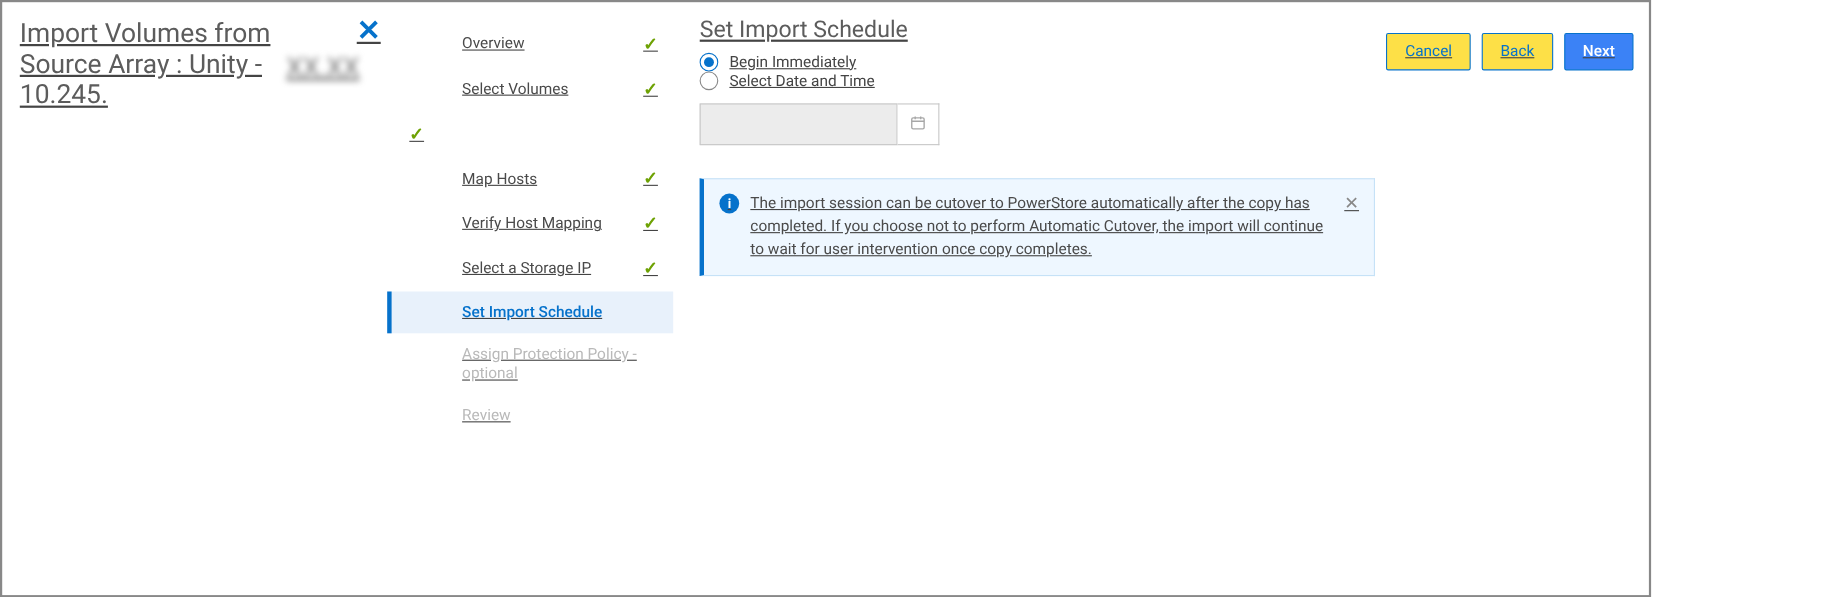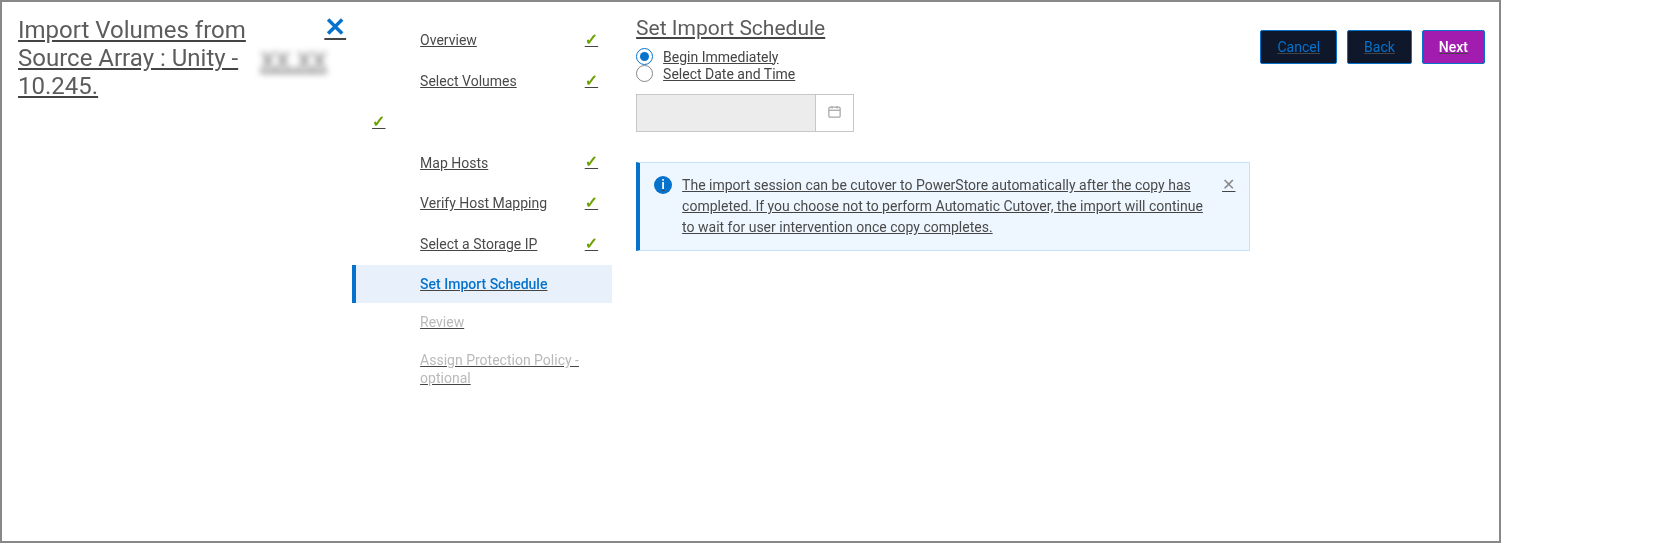--- a/index.html
+++ b/index.html
@@ -186,26 +186,26 @@
   }
   .btn {
     height: 34px;
     padding: 0 16px;
     font-size: 14px;
     cursor: pointer;
     display:flex; align-items:center;
     border-radius:2px;
   }
   .btn-secondary {
-    background:#0f172a;
+    background:#fde047;
     color:#0672cb;
     border:1px solid #0672cb;
   }
   .btn-primary {
-    background:#a21caf;
+    background:#3b82f6;
     color:#fff;
     border:1px solid #0672cb;
     font-weight:500;
   }
 </style>
 </head>
 <body>
 
 <div class="outer-frame">
 
@@ -240,24 +240,24 @@
         <span class="chk">✓</span>
       </div>
       <div class="side-item">
         <span class="lbl">Select a Storage IP</span>
         <span class="chk">✓</span>
       </div>
       <div class="side-item active">
         <span class="lbl">Set Import Schedule</span>
       </div>
       <div class="side-item disabled">
+        <span class="lbl">Assign Protection Policy - optional</span>
+      </div>
+      <div class="side-item disabled">
         <span class="lbl">Review</span>
-      </div>
-      <div class="side-item disabled">
-        <span class="lbl">Assign Protection Policy - optional</span>
       </div>
     </div>
 
     <div class="content">
       <div class="content-title">Set Import Schedule</div>
 
       <div class="radio-row">
         <span class="radio selected">
             <span class="dot"></span>
           </span>

